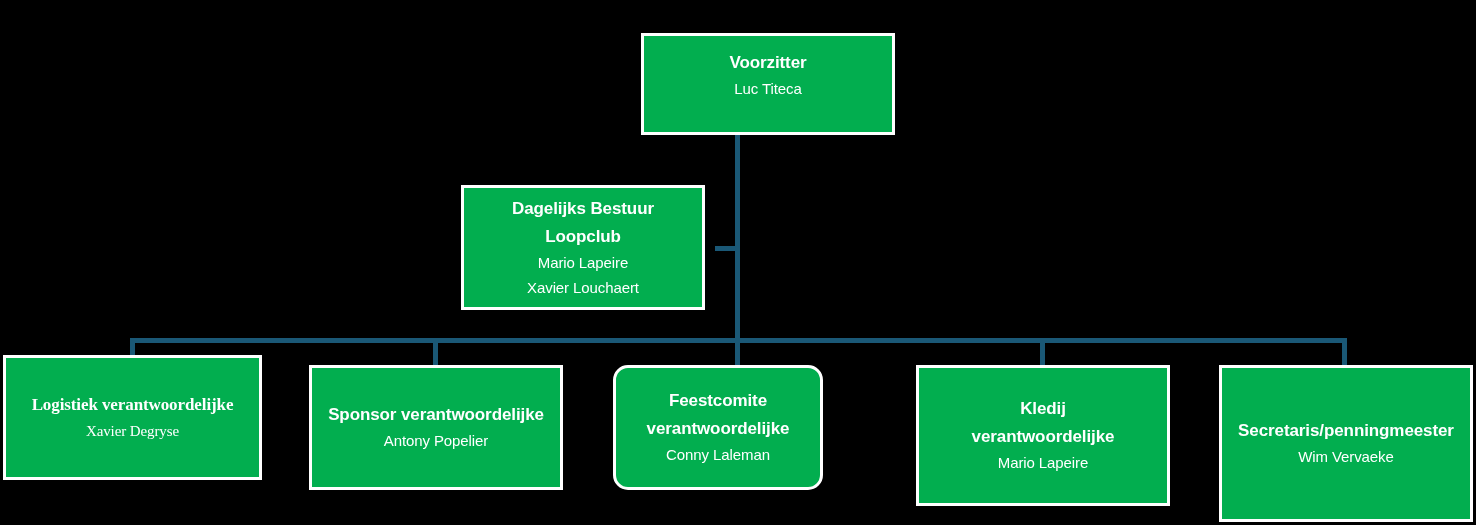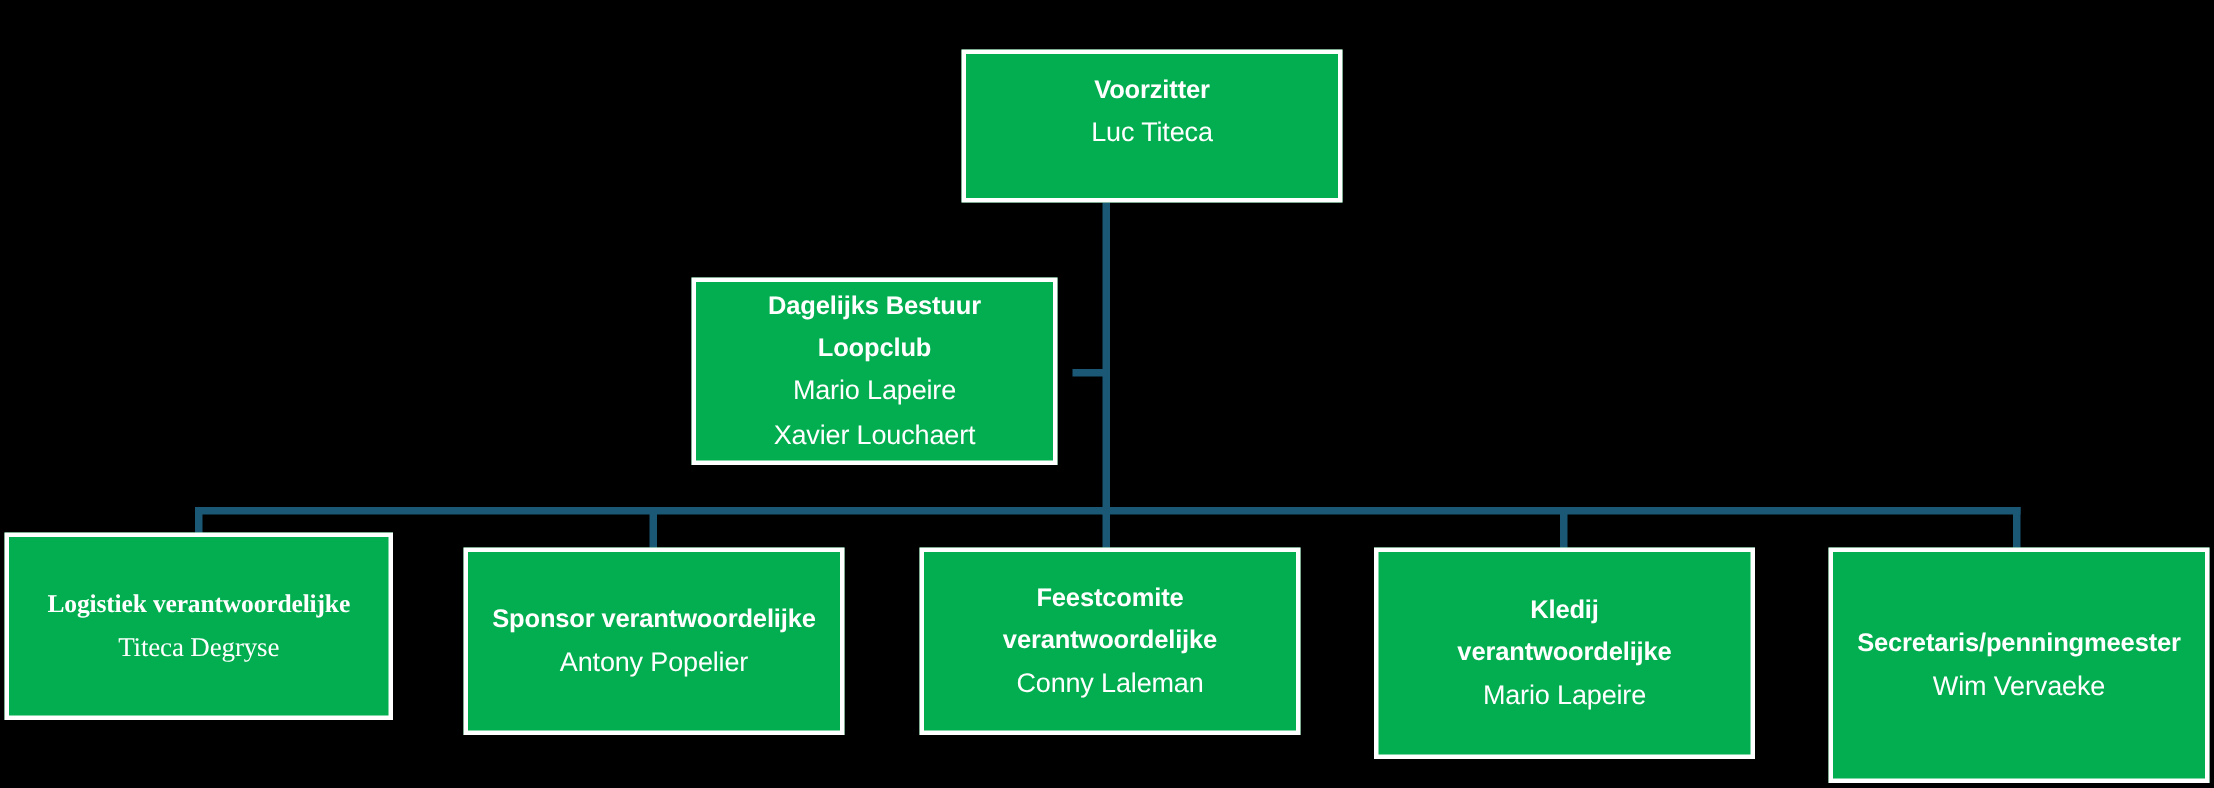--- a/index.html
+++ b/index.html
@@ -41,34 +41,34 @@
   }
   .org-title {
     font-weight: bold;
     font-size: 17px;
     line-height: 1.65;
     letter-spacing: -0.1px;
     white-space: pre-line;
   }
   .org-person {
     font-weight: normal;
-    font-size: 18px;
+    font-size: 15px;
     line-height: 1.65;
     letter-spacing: -0.1px;
   }
 
   
   #node-voorzitter   { left: 613px;  top: 33px;  width: 254px; height: 102px; margin-left: 28px; }
   #node-voorzitter .org-box-inner { transform: translateY(-9px); }
 
   #node-dagelijks    { left: 461px;  top: 185px; width: 244px; height: 125px; }
 
   #node-logistiek    { left: 3px;    top: 355px; width: 259px; height: 125px; font-family: Liberation Serif, serif; }
   #node-sponsor      { left: 309px;  top: 365px; width: 254px; height: 125px; }
-  #node-feestcomite  { left: 613px;  top: 365px; width: 254px; height: 125px; }
+  #node-feestcomite  { left: 613px;  top: 365px; width: 210px; height: 125px; border-radius: 15px; }
   #node-kledij       { left: 916px;  top: 365px; width: 254px; height: 141px; }
   #node-secretaris   { left: 1219px; top: 365px; width: 254px; height: 157px; align-items: center; }
 
   .org-box-inner {
     display: flex;
     flex-direction: column;
     align-items: center;
     justify-content: center;
     width: 100%;
   }
@@ -101,21 +101,21 @@
     <div class="org-box-inner">
       <div class="org-title">Dagelijks Bestuur Loopclub</div>
       <div class="org-person">Mario Lapeire</div>
       <div class="org-person">Xavier Louchaert</div>
     </div>
   </div>
 
   <div class="org-box" id="node-logistiek">
     <div class="org-box-inner">
       <div class="org-title">Logistiek verantwoordelijke</div>
-      <div class="org-person">Titeca Degryse</div>
+      <div class="org-person">Xavier Degryse</div>
     </div>
   </div>
 
   <div class="org-box" id="node-sponsor">
     <div class="org-box-inner">
       <div class="org-title">Sponsor verantwoordelijke</div>
       <div class="org-person">Antony Popelier</div>
     </div>
   </div>
 

